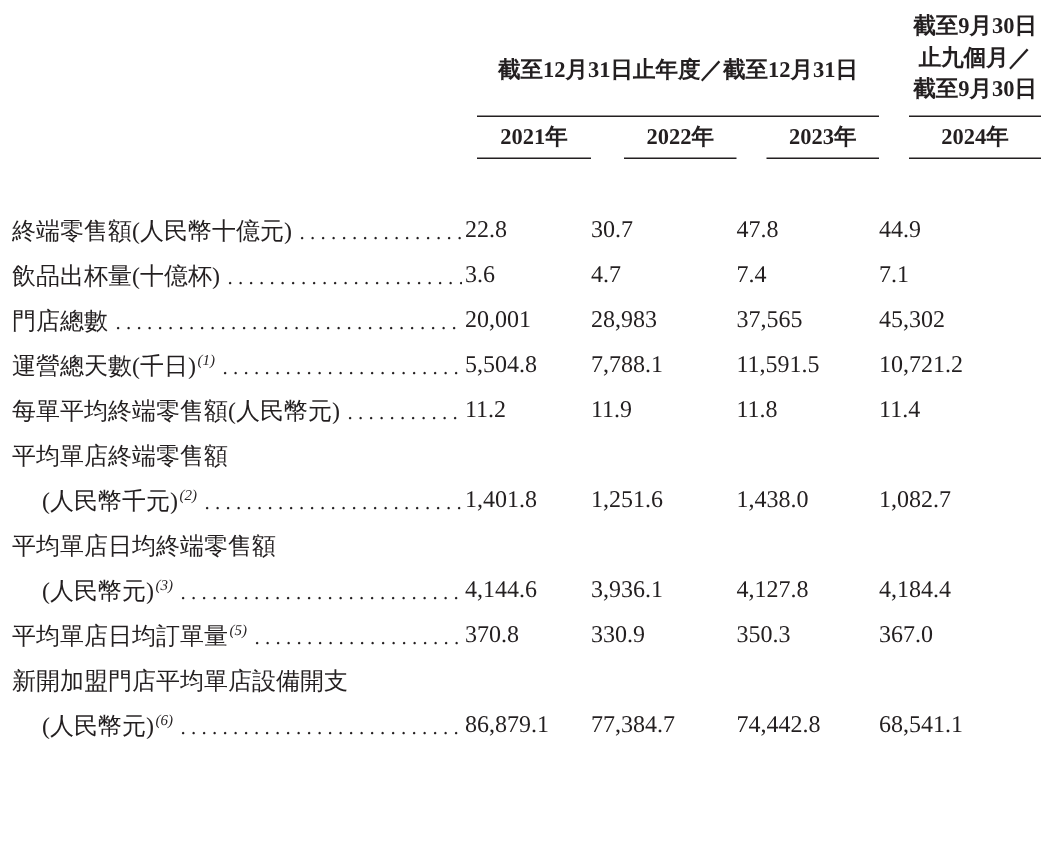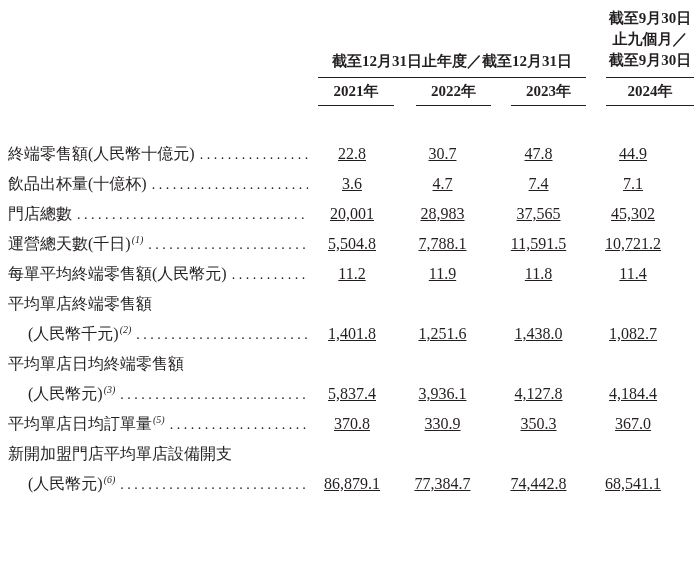--- a/index.html
+++ b/index.html
@@ -24,21 +24,21 @@
   col.c-y1 { width: 84px; }
   col.c-y2 { width: 97px; }
   col.c-y3 { width: 95px; }
   col.c-y4 { width: 108px; }
 
   th { font-weight: bold; vertical-align: bottom; padding: 0; font-size: 15px; }
   .u {
     border-bottom: 1.5px solid #231f20;
     text-align: center;
   }
-  .grp-annual .u { margin-left: 8px; padding-bottom: 6px; }
+  .grp-annual .u { margin-left: 8px; padding-bottom: 21px; }
   .grp-interim .u { margin-left: 20px; padding-bottom: 6px; }
   .interim-line { line-height: 21px; white-space: nowrap; }
   tr.yr-row th { height: 28px; }
   .yr-1 .u { margin-left: 8px; padding-bottom: 4px; padding-top: 4px; }
   .yr-2 .u { margin-left: 22px; padding-bottom: 4px; padding-top: 4px; }
   .yr-3 .u { margin-left: 20px; padding-bottom: 4px; padding-top: 4px; }
   .yr-4 .u { margin-left: 20px; padding-bottom: 4px; padding-top: 4px; }
 
   tr.spacer td { height: 33px; }
 
@@ -64,26 +64,25 @@
     overflow: hidden;
     white-space: nowrap;
     margin-left: 5px;
     font-size: 14px;
     letter-spacing: 3.5px;
   }
   .dots::after {
     content: "......................................................................................";
   }
   td.num {
-    text-align: center;
+    text-align: left;
     font-size: 16px;
     vertical-align: middle;
     white-space: nowrap;
     padding: 0;
-    text-decoration: underline;
   }
   td.num.last { padding-right: 14px; }
 </style>
 </head>
 <body>
 
 <div class="page">
   <table class="fin">
     <colgroup>
       <col class="c-label">
@@ -219,21 +218,21 @@
           </td>
         </tr>
         <tr class="line">
           <td class="lab">
             <div class="labline indent">
               <span class="paren">(人民幣元)</span>
               <sup class="fn">(3)</sup>
               <span class="dots"></span>
             </div>
           </td>
-          <td class="num">5,837.4</td>
+          <td class="num">4,144.6</td>
           <td class="num">3,936.1</td>
           <td class="num">4,127.8</td>
           <td class="num last">4,184.4</td>
         </tr>
         <tr class="line">
           <td class="lab">
             <div class="labline">
               <span>平均單店日均訂單量</span>
               <sup class="fn">(5)</sup>
               <span class="dots"></span>

